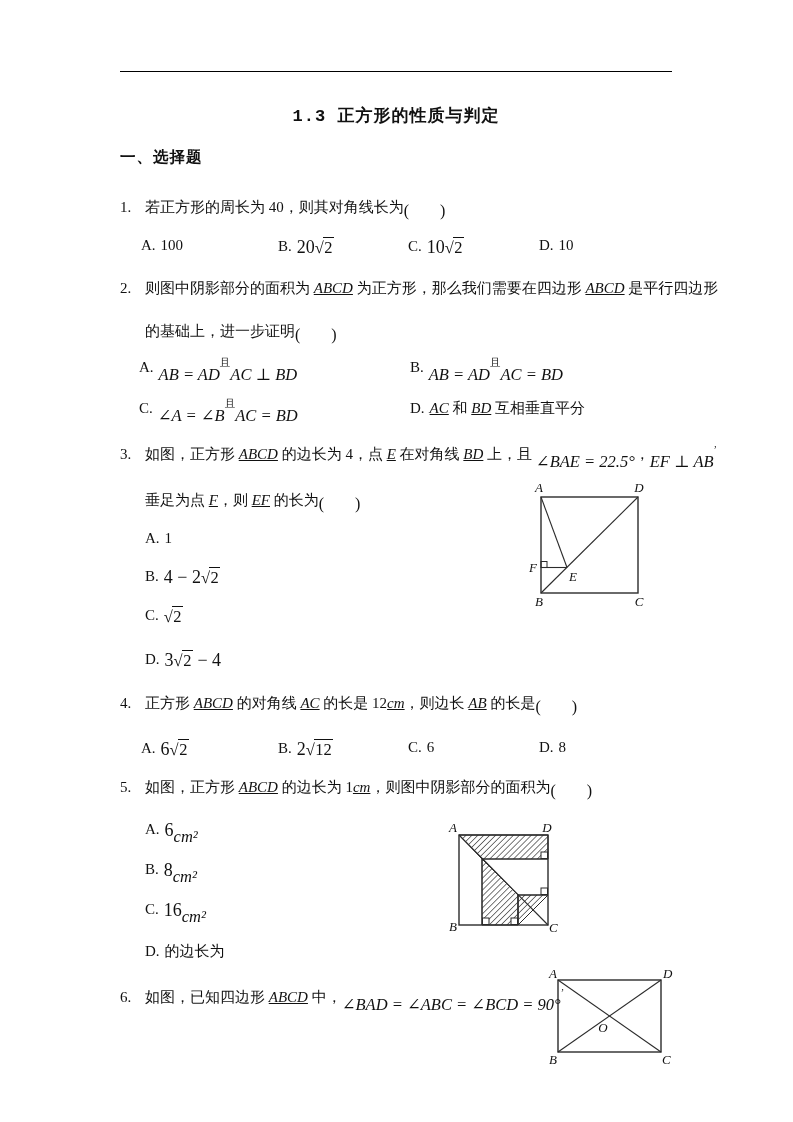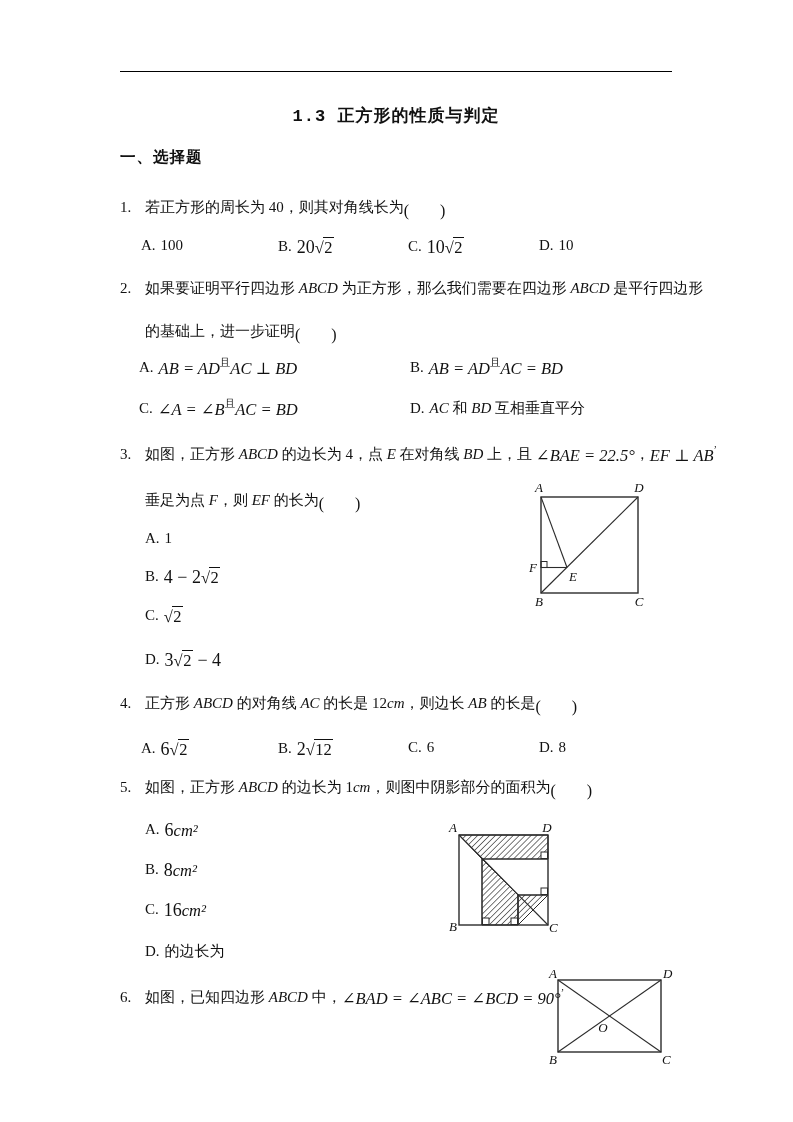--- a/index.html
+++ b/index.html
@@ -9,22 +9,22 @@
   .title{position:absolute;left:120px;top:104px;width:552px;text-align:center;
          font-weight:bold;font-size:17px;letter-spacing:1px;font-family:Liberation Mono, monospace;}
   .section{position:absolute;left:120px;top:147px;font-weight:bold;font-size:15.5px;letter-spacing:1px;}
   .qline{position:absolute;left:120px;width:585px;font-size:15px;line-height:21px;white-space:nowrap;}
   .qcont{position:absolute;left:145px;width:560px;font-size:15px;line-height:28px;white-space:nowrap;}
   .qnum{display:inline-block;width:25px;font-size:15px;}
   .opt{position:absolute;white-space:nowrap;font-size:15px;line-height:20px;}
   .opt-label{margin-right:5px;}
   
   .pt-c{font-size:15px;}
-  .pt-m{font-style:italic;font-size:15px;}
-  .pt-f{font-style:italic;font-size:16.5px;position:relative;top:2px;}
+  .pt-m{font-style:italic;font-size:15px;text-decoration:underline;}
+  .pt-f{font-style:italic;font-size:16.5px;position:relative;top:8px;}
   .pt-fd{font-size:18px;position:relative;top:2px;}
   .pt-sup{font-size:10.5px;position:relative;top:-6px;}
   .pt-paren{font-size:16px;position:relative;top:4px;letter-spacing:1px;}
   .pt-rad{font-size:16.5px;position:relative;top:2px;}
   .pt-rad .radix{font-style:normal;margin-right:-1px;}
   .pt-rad .radicand{font-style:normal;border-top:1.2px solid #111;padding:0 1.5px;}
   svg{position:absolute;overflow:visible;}
   .figlabel{font-family:"Liberation Serif","DejaVu Serif",serif;font-style:italic;
             font-size:13px;fill:#111;}
   .shape{fill:none;stroke:#2b2b2b;}
@@ -35,21 +35,21 @@
 <div class="topline"></div>
 <div class="title">1.3 正方形的性质与判定</div>
 <div class="section">一、选择题</div>
 
 <div class="qline" style="top:196px"><span class="qnum">1.</span><span><span class="pt-c">若正方形的周长为 40，则其对角线长为</span><span class="pt-paren">(&nbsp;&nbsp;&nbsp;&nbsp;&nbsp;&nbsp;)</span></span></div>
 <span class="opt" style="left:141px;top:235px"><span class="opt-label">A.</span><span><span class="pt-c">100</span></span></span>
 <span class="opt" style="left:278px;top:235px"><span class="opt-label">B.</span><span><span class="pt-fd">20</span><span class="pt-rad"><span class="radix">√</span><span class="radicand">2</span></span></span></span>
 <span class="opt" style="left:408px;top:235px"><span class="opt-label">C.</span><span><span class="pt-fd">10</span><span class="pt-rad"><span class="radix">√</span><span class="radicand">2</span></span></span></span>
 <span class="opt" style="left:539px;top:235px"><span class="opt-label">D.</span><span><span class="pt-c">10</span></span></span>
 
-<div class="qline" style="top:278px"><span class="qnum">2.</span><span><span class="pt-c">如果要证明平行四边形 </span><span class="pt-m">ABCD</span><span class="pt-c"> 为正方形，那么我们需要在四边形 </span><span class="pt-m">ABCD</span><span class="pt-c"> 是平行四边形</span></span></div>
+<div class="qline" style="top:278px"><span class="qnum">2.</span><span><span class="pt-c">则图中阴影部分的面积为 </span><span class="pt-m">ABCD</span><span class="pt-c"> 为正方形，那么我们需要在四边形 </span><span class="pt-m">ABCD</span><span class="pt-c"> 是平行四边形</span></span></div>
 <div class="qcont" style="top:317px"><span class="pt-c">的基础上，进一步证明</span><span class="pt-paren">(&nbsp;&nbsp;&nbsp;&nbsp;&nbsp;&nbsp;)</span></div>
 <span class="opt" style="left:139px;top:357px"><span class="opt-label">A.</span><span><span class="pt-f">AB = AD</span><span class="pt-sup">且</span><span class="pt-f">AC ⊥ BD</span></span></span>
 <span class="opt" style="left:410px;top:357px"><span class="opt-label">B.</span><span><span class="pt-f">AB = AD</span><span class="pt-sup">且</span><span class="pt-f">AC = BD</span></span></span>
 <span class="opt" style="left:139px;top:398px"><span class="opt-label">C.</span><span><span class="pt-f">∠A = ∠B</span><span class="pt-sup">且</span><span class="pt-f">AC = BD</span></span></span>
 <span class="opt" style="left:410px;top:398px"><span class="opt-label">D.</span><span><span class="pt-m">AC</span><span class="pt-c"> 和 </span><span class="pt-m">BD</span><span class="pt-c"> 互相垂直平分</span></span></span>
 
 <div class="qline" style="top:443px"><span class="qnum">3.</span><span><span class="pt-c">如图，正方形 </span><span class="pt-m">ABCD</span><span class="pt-c"> 的边长为 4，点 </span><span class="pt-m">E</span><span class="pt-c"> 在对角线 </span><span class="pt-m">BD</span><span class="pt-c"> 上，且 </span><span class="pt-f">∠BAE = 22.5°</span><span class="pt-c">，</span><span class="pt-f">EF ⊥ AB</span><span class="pt-sup">’</span></span></div>
 <div class="qcont" style="top:486px"><span class="pt-c">垂足为点 </span><span class="pt-m">F</span><span class="pt-c">，则 </span><span class="pt-m">EF</span><span class="pt-c"> 的长为</span><span class="pt-paren">(&nbsp;&nbsp;&nbsp;&nbsp;&nbsp;&nbsp;)</span></div>
 <span class="opt" style="left:145px;top:528px"><span class="opt-label">A.</span><span><span class="pt-c">1</span></span></span>
 <span class="opt" style="left:145px;top:565px"><span class="opt-label">B.</span><span><span class="pt-fd">4 − 2</span><span class="pt-rad"><span class="radix">√</span><span class="radicand">2</span></span></span></span>

